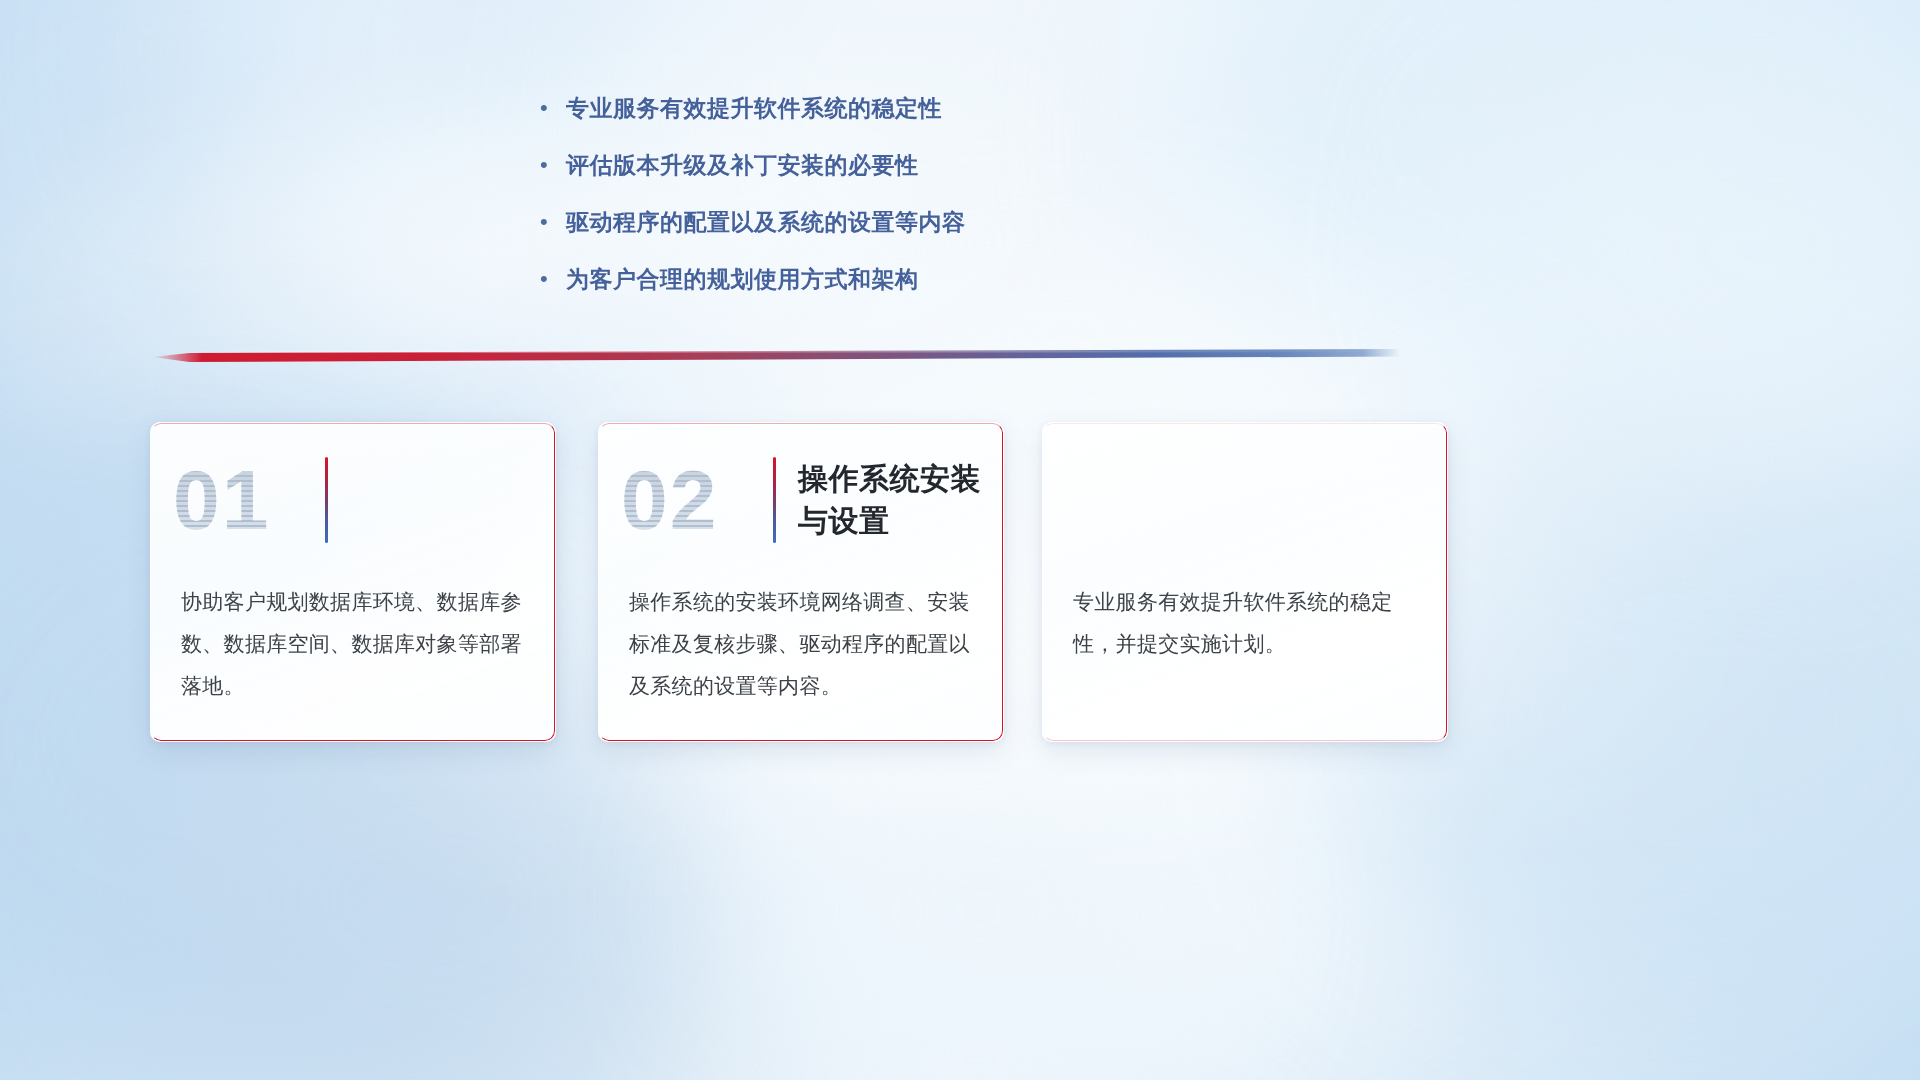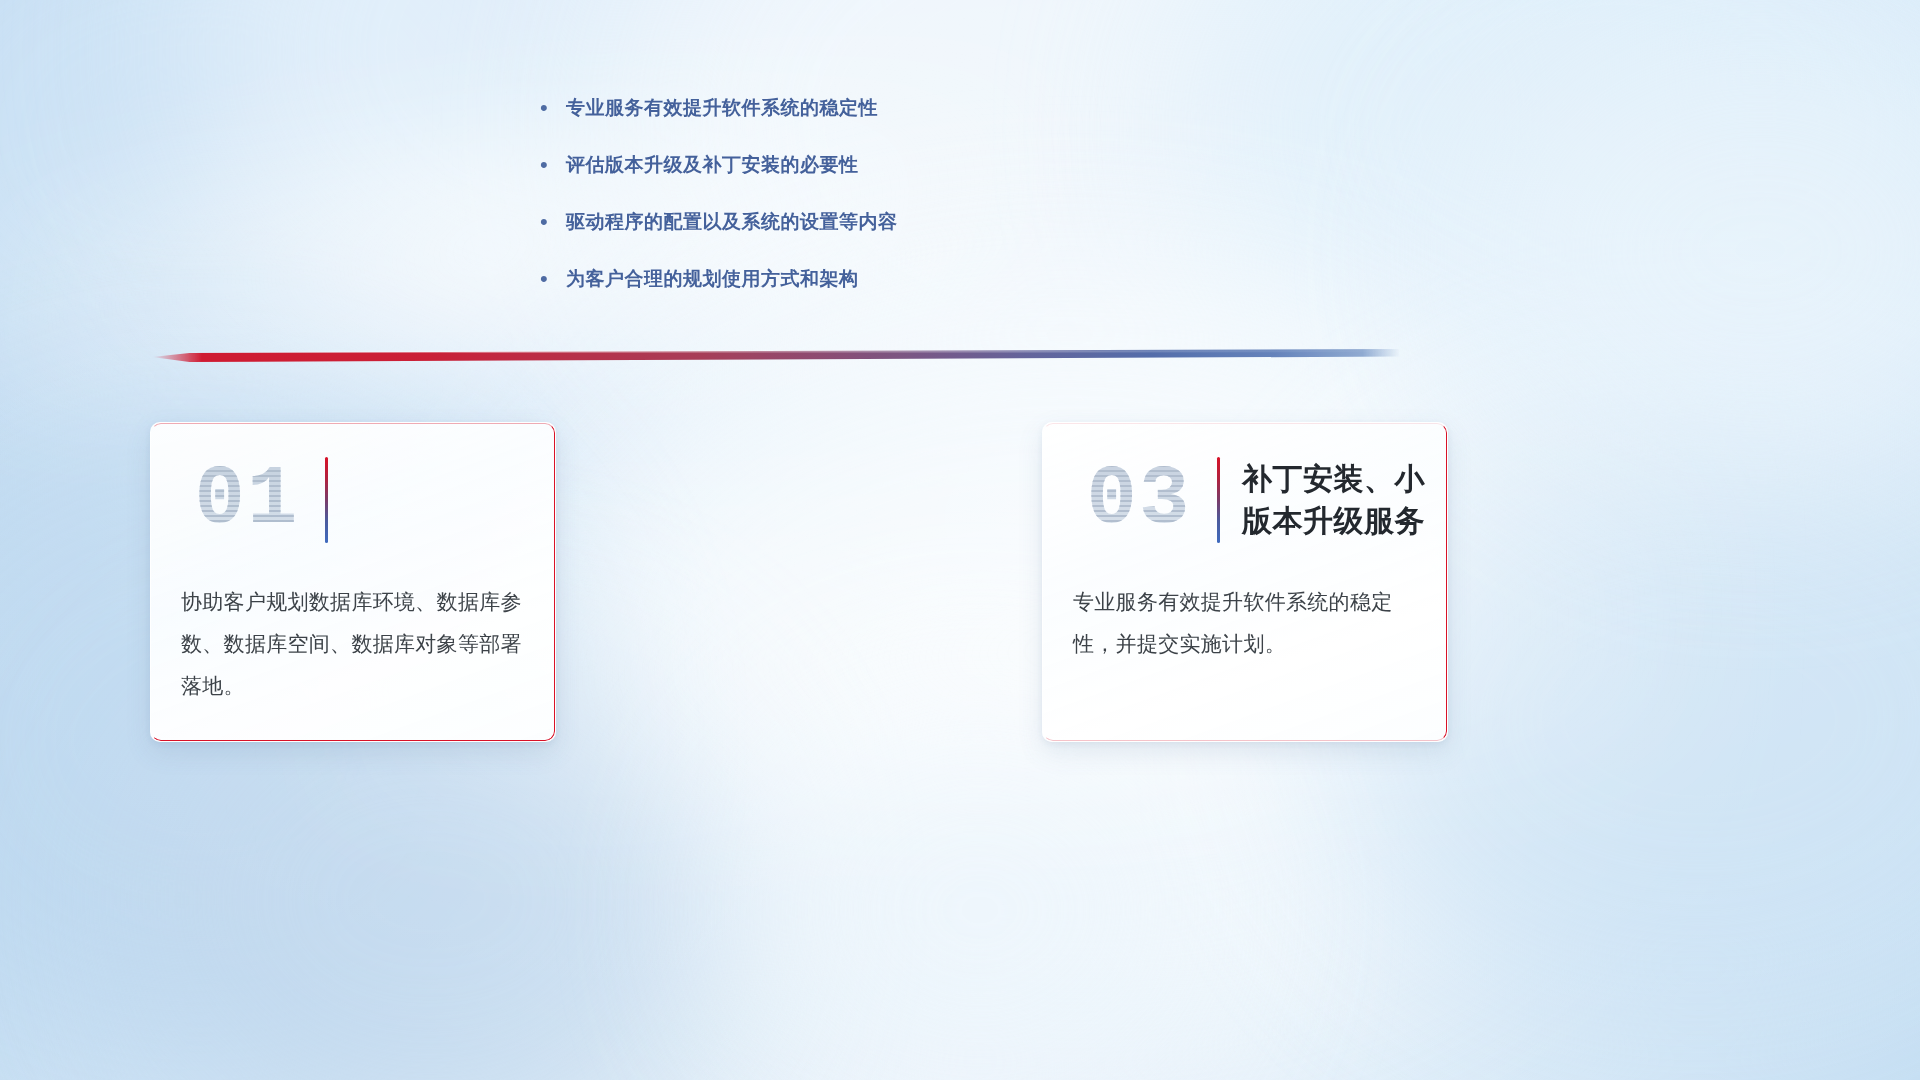--- a/index.html
+++ b/index.html
@@ -56,21 +56,21 @@
   }
   .bullet{
     display:flex;align-items:flex-start;
     margin-bottom:13px;
   }
   .bullet .dot{
     width:26px;flex:0 0 26px;
     color:#4e6ba3;font-size:22px;line-height:44px;text-align:left;
   }
   .bullet .btxt{
-    font-size:19px;line-height:44px;color:#44619b;
+    font-size:23px;line-height:44px;color:#44619b;
     letter-spacing:.5px;font-weight:600;
     text-shadow:0 1px 2px rgba(255,255,255,.45);
   }
 
   
   #divider{
     position:absolute;left:152px;top:349px;width:1248px;height:13px;
   }
   #divider .thick{
     position:absolute;left:0;top:0;width:100%;height:100%;
@@ -135,35 +135,33 @@
   .card-head{
     position:absolute;left:0;top:18px;width:100%;height:118px;
     display:flex;align-items:center;
   }
   .bignum{
     position:relative;
     width:148px;flex:0 0 148px;
     margin-left:22px;
     font-size:84px;font-weight:800;letter-spacing:2px;
     line-height:110px;
-    text-align:center;
     color:#7f93ad;
     opacity:.40;
     -webkit-background-clip:text;
     background-clip:text;
     -webkit-text-fill-color:transparent;
     background-image:
       repeating-linear-gradient(180deg,
         rgba(60,90,130,.92) 0px,
         rgba(60,90,130,.92) 2px,
         rgba(255,255,255,0) 2px,
         rgba(255,255,255,0) 5px),
       linear-gradient(180deg,#6d88ab 0%,#8fa6c1 55%,#b9c8da 100%);
     filter:blur(.25px);
-    font-family:Liberation Mono, monospace;
   }
   .divbar{
     width:3px;flex:0 0 3px;height:86px;
     border-radius:2px;
     background:linear-gradient(180deg,#d81228 0%,#b0223f 26%,#7a3b68 50%,#4b5b9d 74%,#3f6bbf 100%);
     margin:0 22px 0 4px;
   }
   .card-title{
     font-size:30px;line-height:42px;font-weight:700;color:#23282e;
     letter-spacing:.5px;
@@ -229,25 +227,30 @@
   <div class="card c1">
     <div class="sheen"></div>
     <div class="accent-outline"></div>
     <div class="card-head">
       <div class="bignum">01</div>
       <div class="divbar"></div>
     </div>
     <div class="card-body">协助客户规划数据库环境、数据库参数、数据库空间、数据库对象等部署落地。</div>
   </div>
 
+  <div class="card c2">
+    <div class="sheen"></div>
+    <div class="accent-outline"></div>
+    <div class="card-head">
+      <div class="bignum">02</div>
+      <div class="divbar"></div>
+      <div class="card-title">操作系统安装与设置</div>
+    </div>
+    <div class="card-body">操作系统的安装环境网络调查、安装标准及复核步骤、驱动程序的配置以及系统的设置等内容。</div>
+  </div>
 
   <div class="card c3">
     <div class="sheen"></div>
     <div class="accent-outline"></div>
-    <div class="card-head">
-      <div class="bignum">03</div>
-      <div class="divbar"></div>
-      <div class="card-title">补丁安装、小版本升级服务</div>
-    </div>
     <div class="card-body">专业服务有效提升软件系统的稳定性，并提交实施计划。</div>
   </div>
 
 </div>
 
 </body></html>

